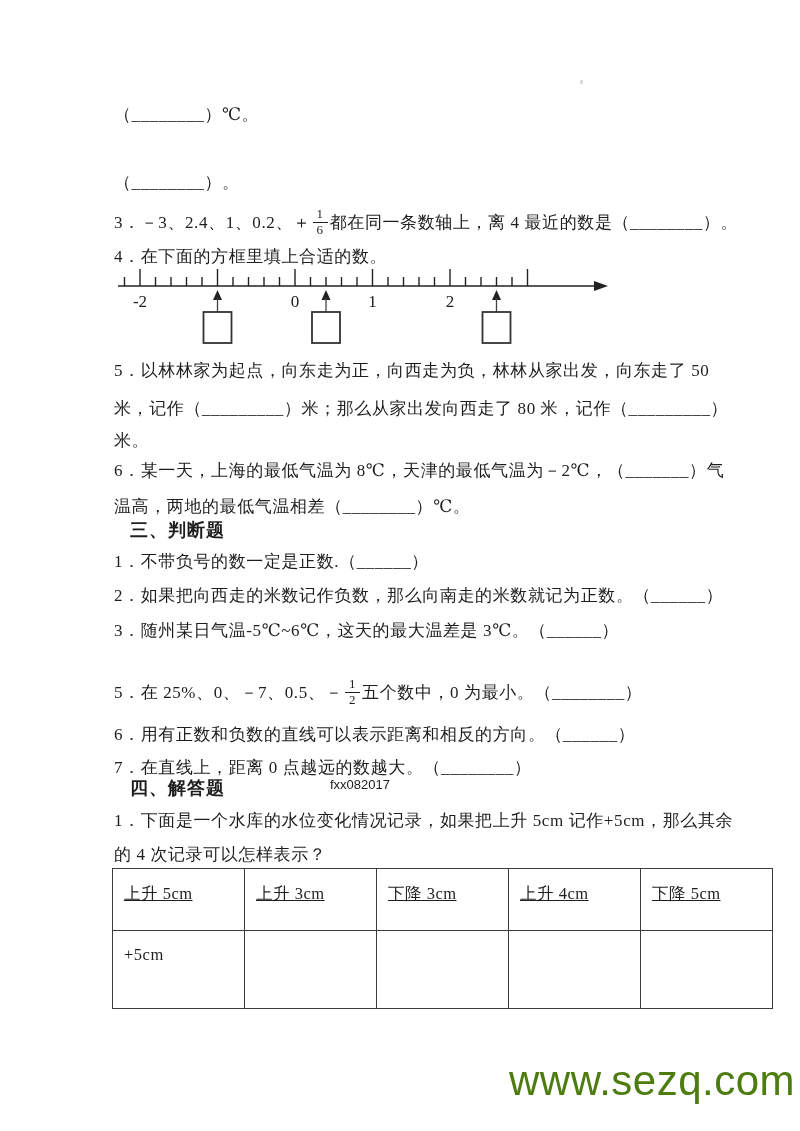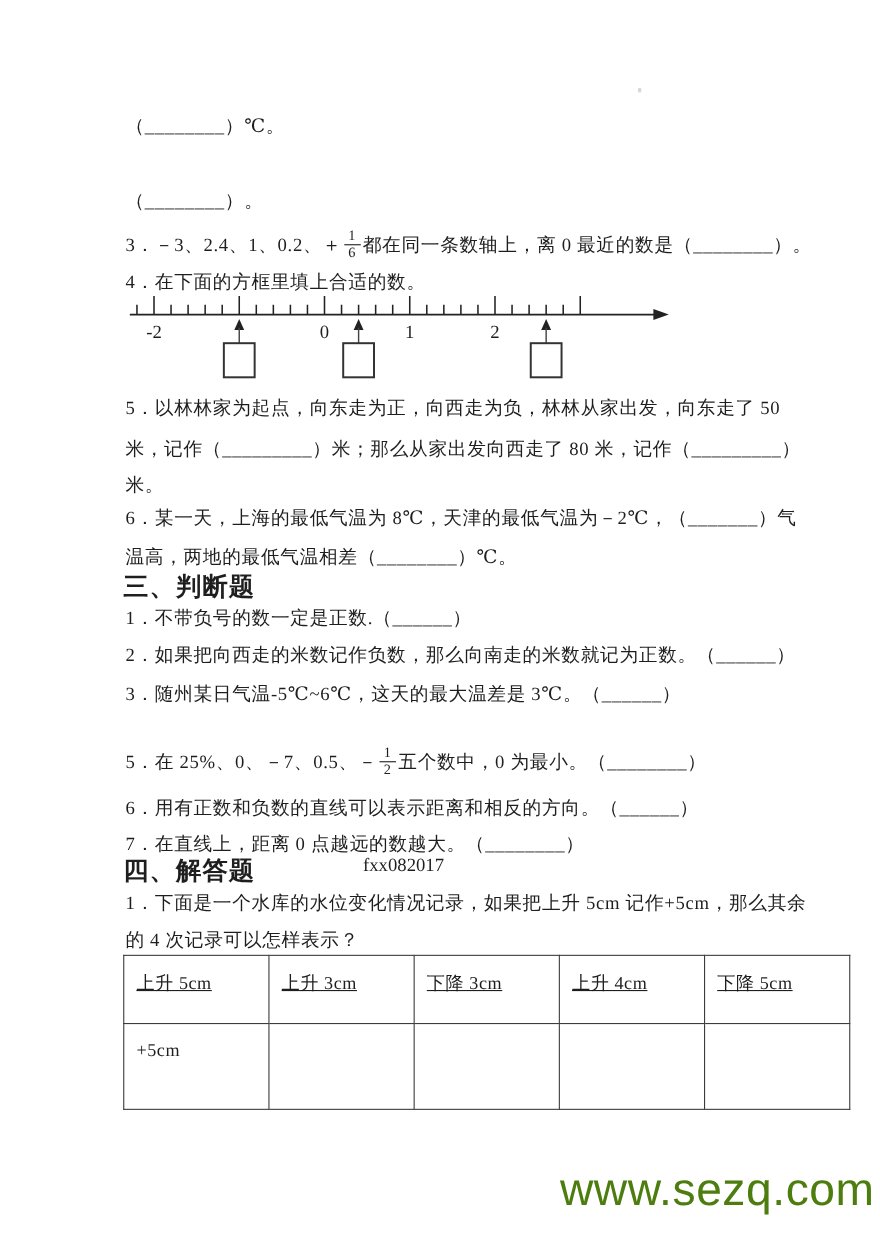--- a/index.html
+++ b/index.html
@@ -17,26 +17,26 @@
     white-space:nowrap;line-height:22px;
   }
   .fracline{display:flex;align-items:center;line-height:1;}
   .frac{
     display:inline-flex;flex-direction:column;align-items:center;
     font-size:13px;line-height:1.15;margin:0 2px;vertical-align:middle;
   }
   .frac .num{padding:0 4px;border-bottom:1.2px solid #1e1e1e;}
   .frac .den{padding:0 4px;}
   .sec-header{
-    position:absolute;left:112px;
-    font-size:23px;font-weight:bold;letter-spacing:1px;white-space:nowrap;font-family:Liberation Mono, monospace;
+    position:absolute;left:130px;
+    font-size:18px;font-weight:bold;letter-spacing:1px;white-space:nowrap;font-family:Liberation Mono, monospace;
   }
   .code{
     position:absolute;left:330px;
-    font-size:17px;font-family:Liberation Serif, serif;
+    font-size:13px;font-family:Liberation Sans, sans-serif;
     white-space:nowrap;
   }
   .stray{
     position:absolute;left:580px;top:80px;width:3px;height:4px;
     background:#d8d8d8;border-radius:1px;
   }
   svg.numberline{position:absolute;left:100px;top:258px;}
   table.record{
     position:absolute;left:112px;top:868px;
     border-collapse:collapse;table-layout:fixed;
@@ -68,21 +68,21 @@
 
   <div class="line" style="top:104px">（________）℃。</div>
   <div class="line" style="top:172px">（________）。</div>
 
   <div class="line fracline" style="top:198px;height:48px">
     <span>3．－3、2.4、1、0.2、＋</span>
     <span class="frac">
       <span class="num">1</span>
       <span class="den">6</span>
     </span>
-    <span>都在同一条数轴上，离 0 最近的数是（________）。</span>
+    <span>都在同一条数轴上，离 4 最近的数是（________）。</span>
   </div>
 
   <div class="line" style="top:246px">4．在下面的方框里填上合适的数。</div>
 
   <svg class="numberline" id="numberline-svg" width="560" height="96" viewBox="0 0 560 96">
       <line x1="18" y1="28" x2="496" y2="28" stroke="#222" stroke-width="1.6"></line>
       <polygon points="508,28 494,23 494,33" fill="#222"></polygon>
       <line x1="24.5" y1="19" x2="24.5" y2="28" stroke="#222" stroke-width="1.4"></line>
       <line x1="40" y1="11" x2="40" y2="28" stroke="#222" stroke-width="1.4"></line>
       <line x1="55.5" y1="19" x2="55.5" y2="28" stroke="#222" stroke-width="1.4"></line>

